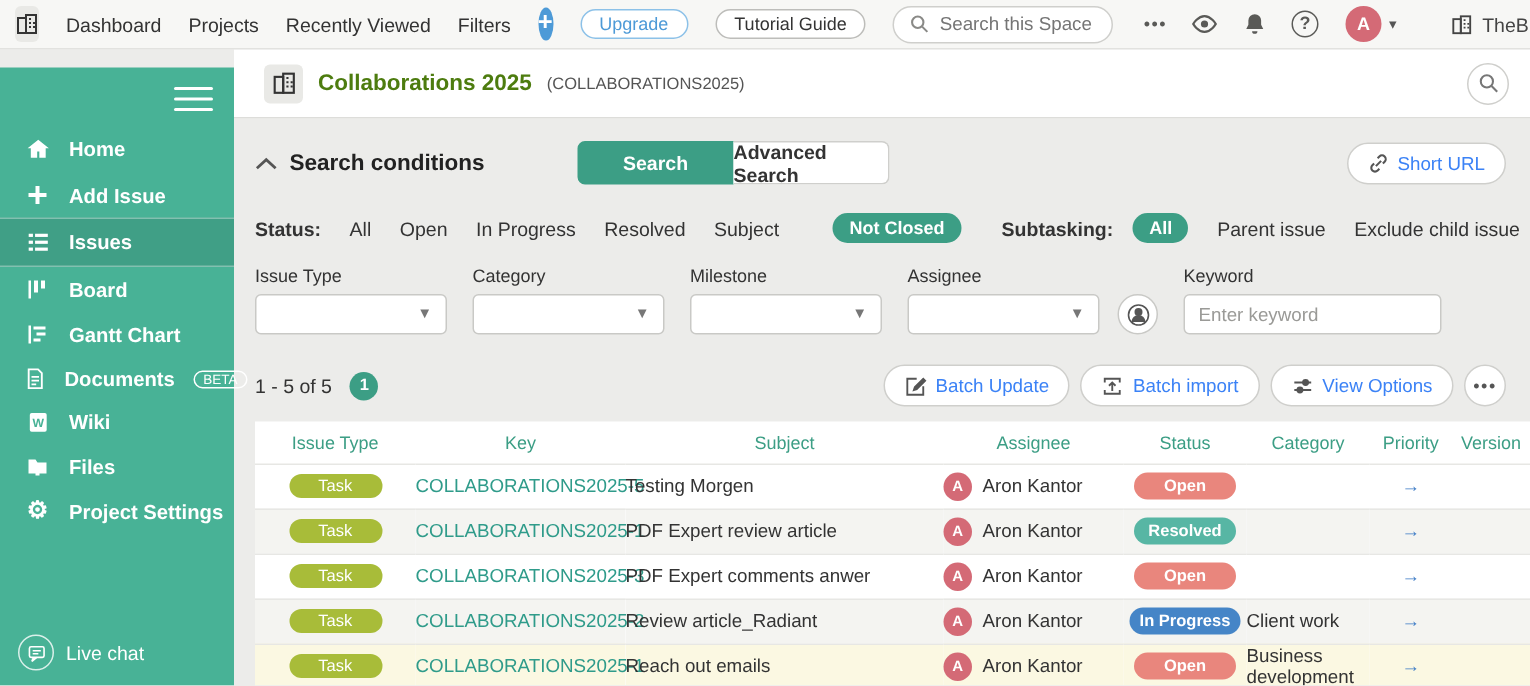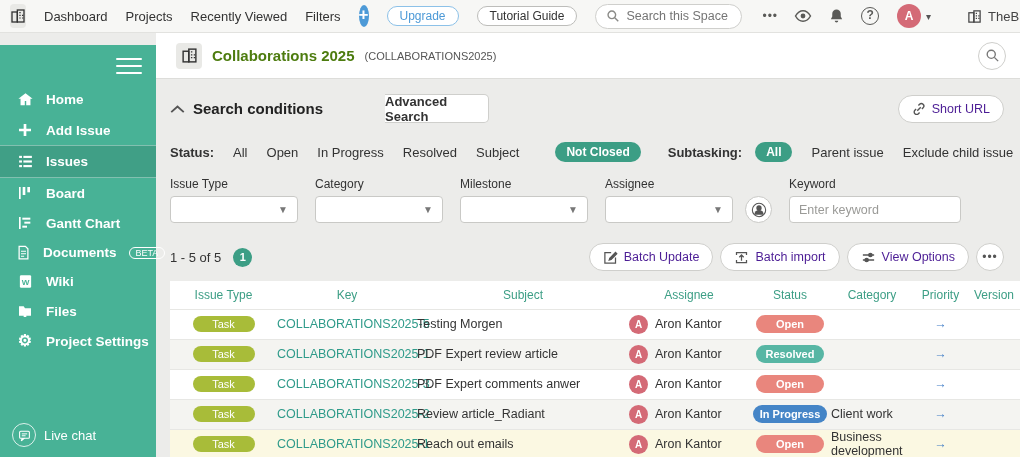--- a/index.html
+++ b/index.html
@@ -49,21 +49,21 @@
   
   .content { flex:1; padding:15px 16px 0 14px; overflow:hidden; }
 
   .cond-row { display:flex; align-items:center; }
   .cond-title { display:flex; align-items:center; gap:8px; font-size:15px; font-weight:bold; color:#222; cursor:pointer; }
   .tabseg { display:flex; margin-left:62px; }
   .tabseg .tab { width:104px; height:29px; display:flex; align-items:center; justify-content:center; font-size:13px; font-weight:bold; cursor:pointer; }
   .tab.sel { background:#3C9E85; color:#fff; border:1px solid #3C9E85; border-radius:5px 0 0 5px; }
   .tab.unsel { background:#fff; color:#333; border:1px solid #CFCFCC; border-left:none; border-radius:0 5px 5px 0; }
   .cond-right { margin-left:auto; display:flex; gap:8px; }
-  .btn-pill { display:flex; align-items:center; gap:6px; height:28px; padding:0 13px; border:1px solid #CFCFCC; border-radius:14px; background:#fff; font-size:12.5px; color:#4c1d95; cursor:pointer; white-space:nowrap; }
+  .btn-pill { display:flex; align-items:center; gap:6px; height:28px; padding:0 13px; border:1px solid #CFCFCC; border-radius:14px; background:#fff; font-size:12.5px; color:#3b82f6; cursor:pointer; white-space:nowrap; }
 
   .status-row { display:flex; align-items:center; gap:19px; margin-top:19px; font-size:13px; }
   .status-row .lbl { font-weight:bold; }
   .opt { cursor:pointer; white-space:nowrap; }
   .opt.sel-pill { background:#3C9E85; color:#fff; border-radius:12px; padding:3px 11px; font-weight:bold; font-size:12px;margin-left:17px; }
 
   .filters-row { display:flex; margin-top:15px; gap:17px; align-items:flex-end; }
   .fcol { display:flex; flex-direction:column; gap:5px; }
   .flabel { font-size:12px; color:#333; }
   .dropdown { width:128px; height:27px; background:#fff; border:1px solid #C9C9C6; border-radius:4px; display:flex; align-items:center; justify-content:flex-end; padding:0 9px; color:#777; font-size:10px; cursor:pointer; }
@@ -298,20 +298,21 @@
       <div class="cond-row">
         <div class="cond-title">
           <span>
             <svg width="15" height="10" viewBox="0 0 24 14" fill="none" stroke="#555" stroke-width="3">
                 <path d="M2 12L12 3l10 9"></path>
               </svg>
           </span>
           <span>Search conditions</span>
         </div>
         <div class="tabseg">
+          <div class="tab sel">Search</div>
           <div class="tab unsel">Advanced Search</div>
         </div>
         <div class="cond-right">
           <div class="btn-pill">
             <span>
               <svg width="14" height="14" viewBox="0 0 24 24" fill="none" stroke="#555" stroke-width="2.4">
                   <path d="M9 15l6-6"></path>
                   <path d="M11 6l2-2a4 4 0 0 1 6 6l-2 2"></path>
                   <path d="M13 18l-2 2a4 4 0 0 1-6-6l2-2"></path>
                 </svg>

